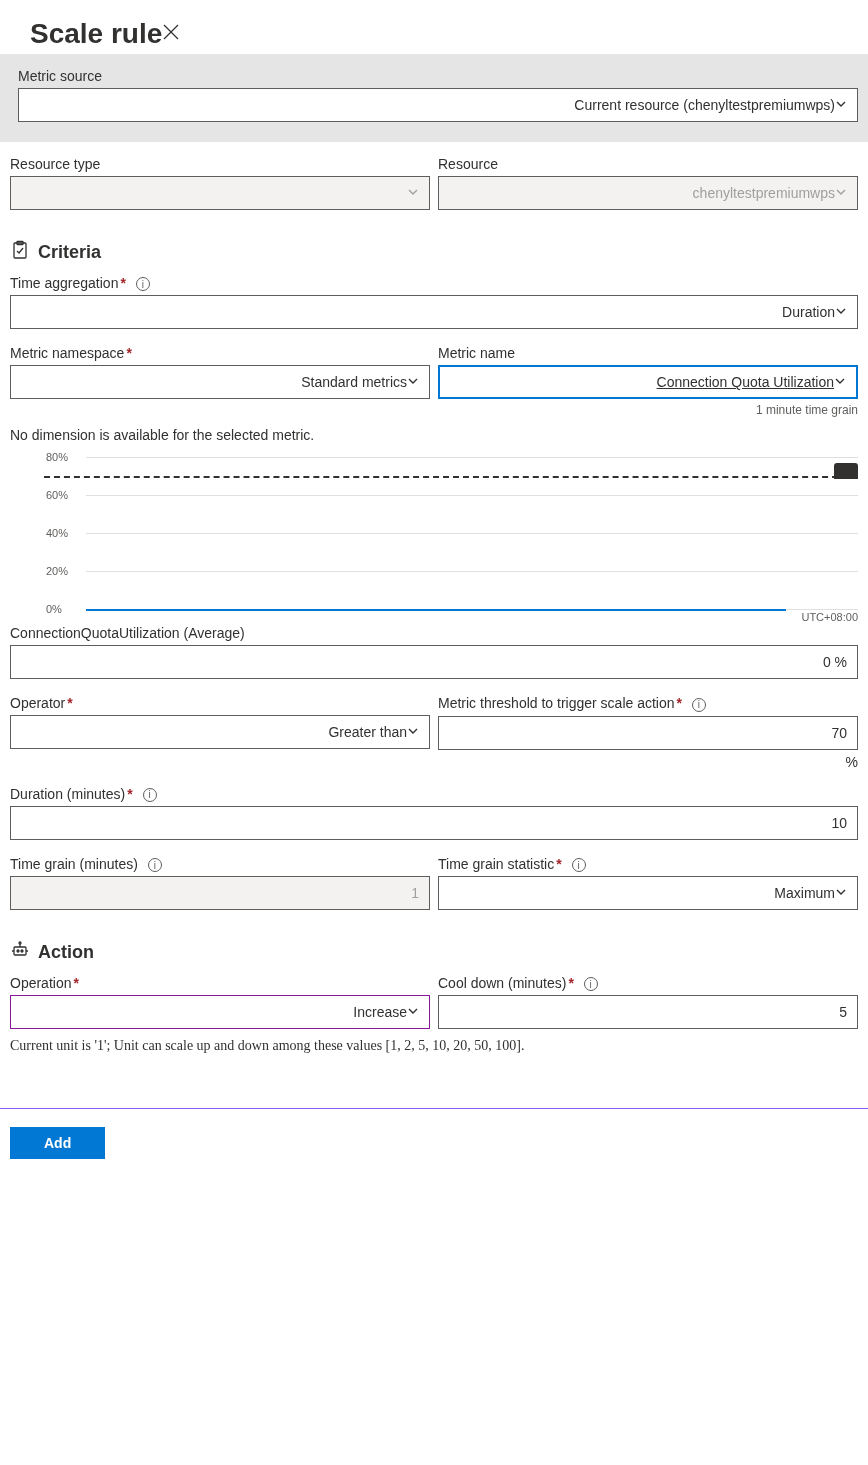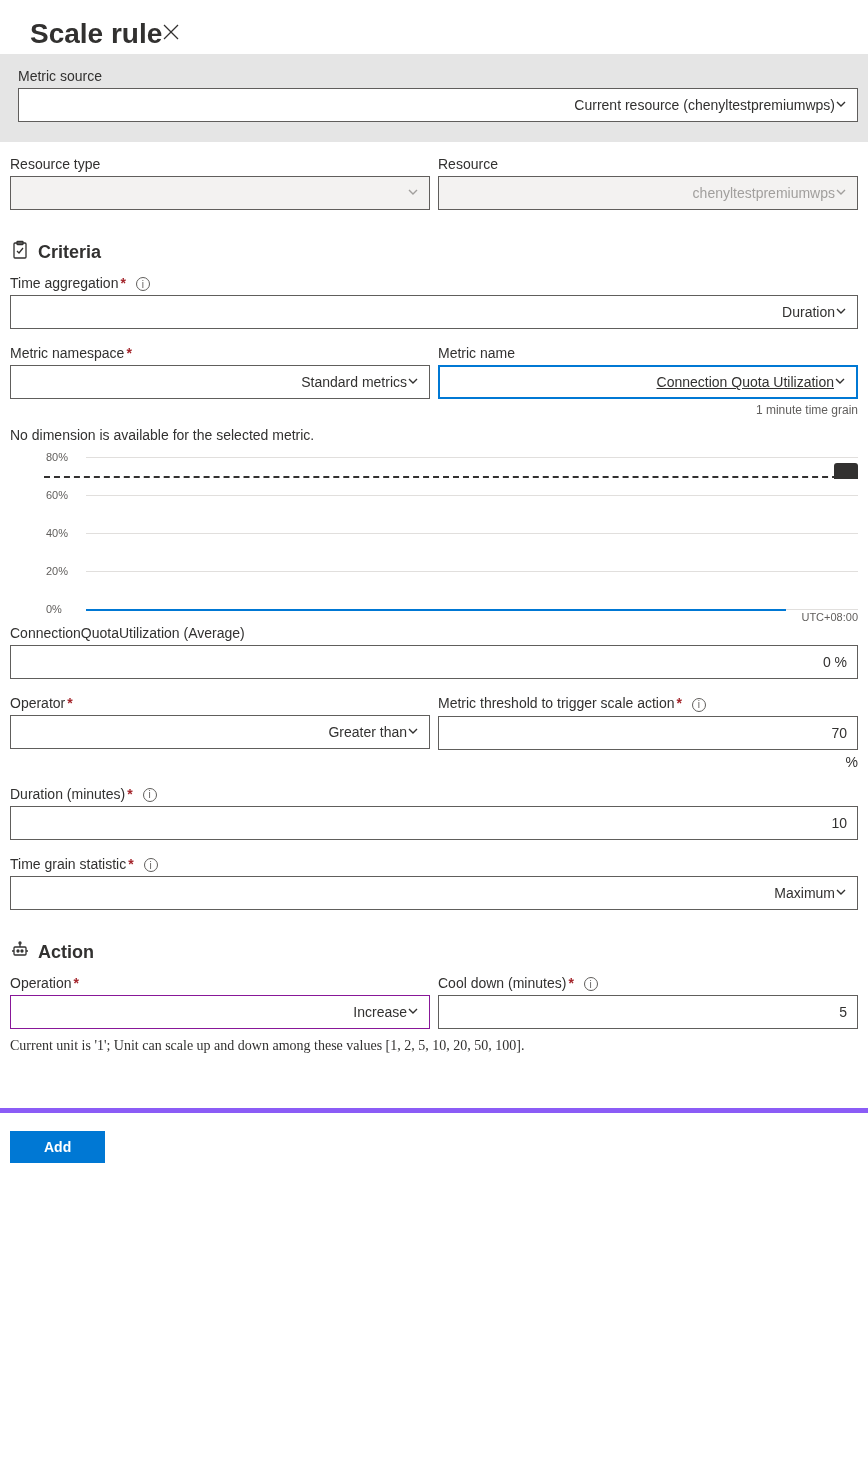--- a/index.html
+++ b/index.html
@@ -23,21 +23,21 @@
   .no-dim { margin:10px 0 8px 0; }
   .chart { position:relative; height:170px; margin:4px 0 4px 0; }
   .y-lbl { position:absolute; left:36px; font-size:11px; color:#605e5c; transform:translateY(-50%); }
   .gridline { position:absolute; left:76px; right:0; border-top:1px solid #e1dfdd; }
   .thresh-line { position:absolute; left:34px; right:0; border-top:2px dashed #323130; }
   .data-line { position:absolute; left:76px; right:72px; border-top:2px solid #0078d4; }
   .chart-tz { position:absolute; right:0; bottom:-2px; font-size:11px; color:#605e5c; }
   .blob { position:absolute; right:0; width:24px; height:16px; background:#323130; border-radius:3px 3px 0 0; }
   .unit-suffix { text-align:right; font-size:14px; margin-top:4px; }
   .hint { margin-top:9px; font-size:14px;font-family:Liberation Serif, serif; }
-  .footer { border-top:5px solid #8b5cf6; margin-top:40px; padding:18px 10px; }
+  .footer { border-top:1px solid #8b5cf6; margin-top:40px; padding:18px 10px; }
   .add-btn { background:#0078d4; color:#fff; border:none; padding:8px 34px; font-size:14px; font-weight:600; cursor:pointer; }
   svg.chev-svg { width:12px; height:12px; }
   svg.clip-icon { width:20px; height:20px; }
   svg.bot-icon { width:20px; height:20px; }
   .mb-medium { margin-bottom:16px; }
 </style>
 </head>
 <body>
 
 <div class="header">
@@ -187,20 +187,29 @@
       <span class="info-icon">i</span>
     </span>
     <div class="input-box">
       <span>10</span>
     </div>
   </div>
 
   <div class="row2">
     <div class="col">
       <span class="label">
+        <span>Time grain (minutes)</span>
+        <span class="info-icon">i</span>
+      </span>
+      <div class="input-box disabled">
+        <span>1</span>
+      </div>
+    </div>
+    <div class="col">
+      <span class="label">
         <span>Time grain statistic</span><span class="req">*</span>
         <span class="info-icon">i</span>
       </span>
       <div class="select-box">
         <span>Maximum</span>
         <span><svg class="chev-svg" viewBox="0 0 12 12">
               <polyline points="2,4 6,8 10,4" fill="none" stroke="#323130" stroke-width="1.4"></polyline>
             </svg></span>
       </div>
     </div>

